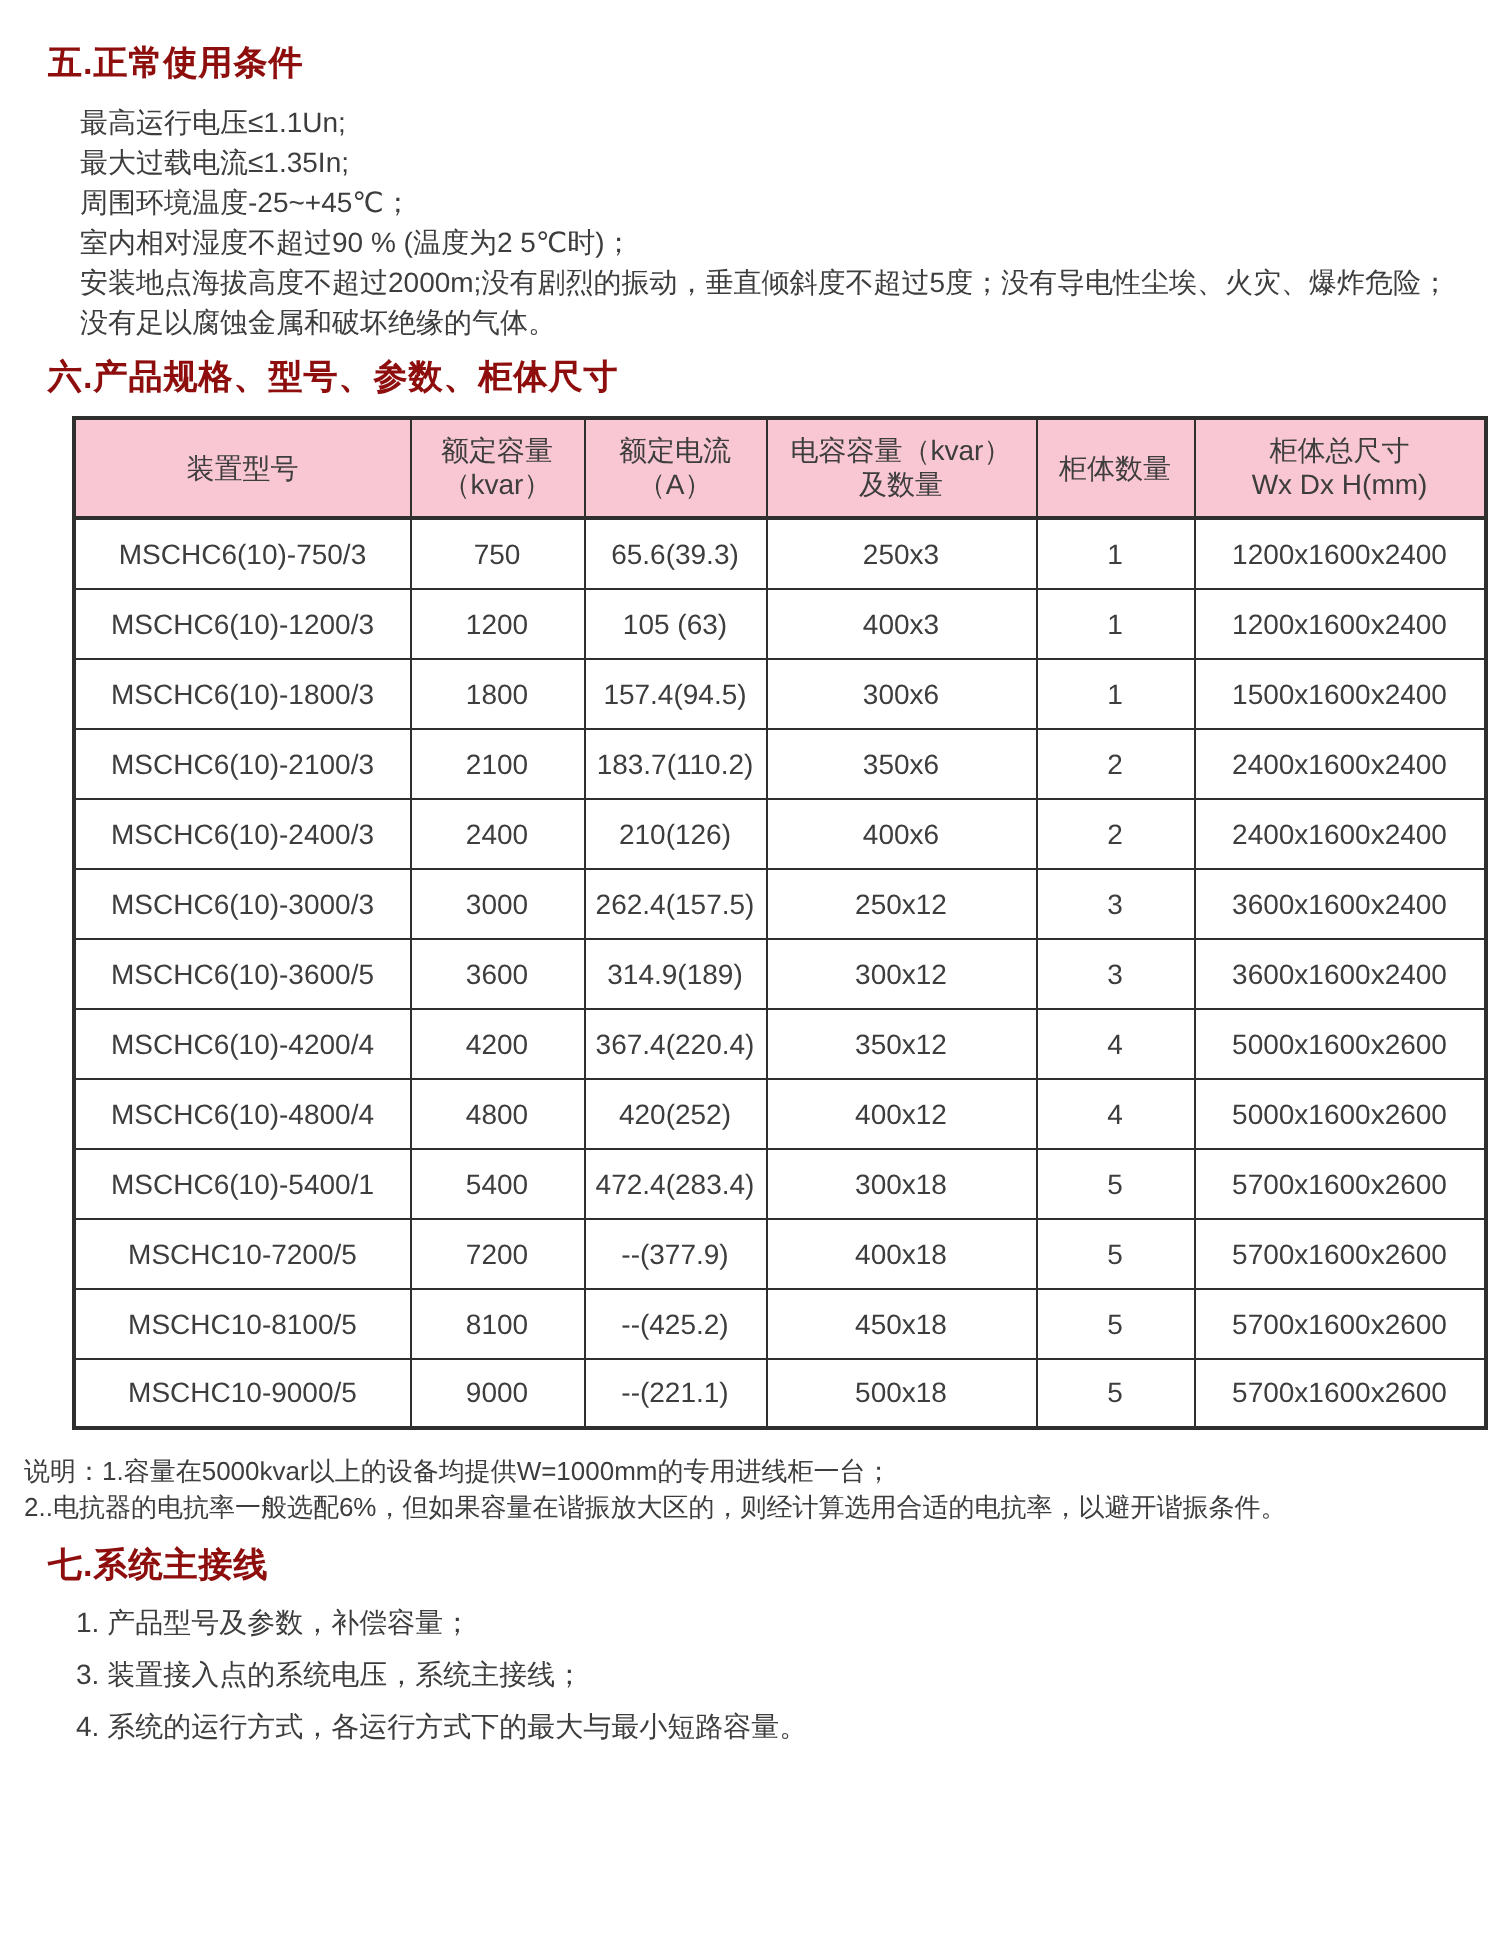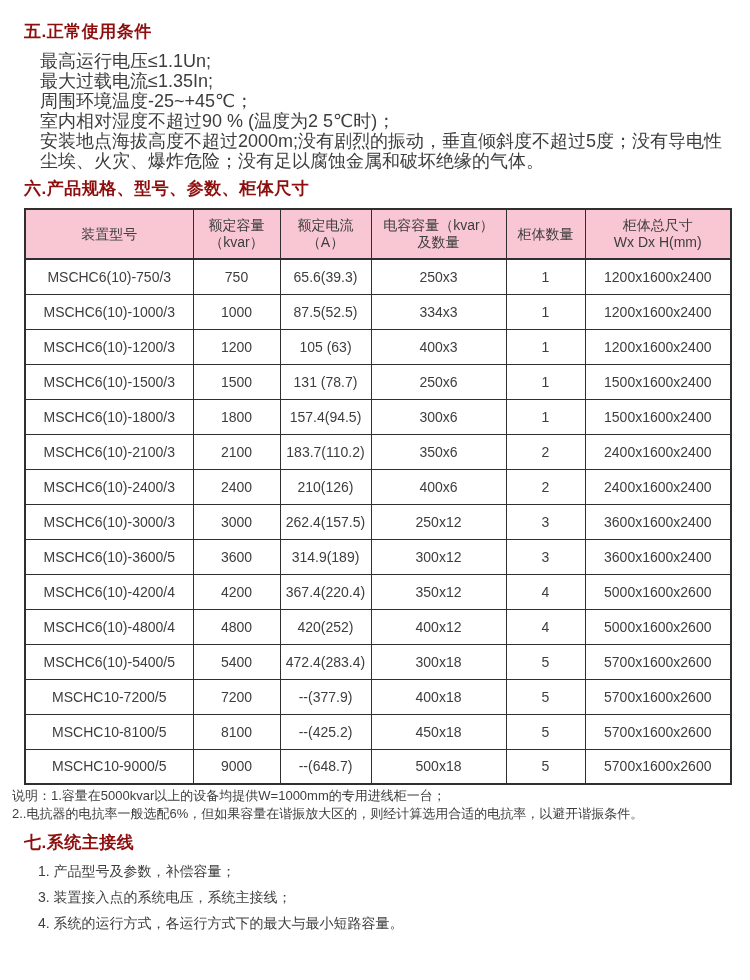--- a/index.html
+++ b/index.html
@@ -19,30 +19,30 @@
     font-weight: bold;
     margin: 12px;
     letter-spacing: 0.5px;
   }
   .sec-heading.s5 { margin-bottom: 8px; }
   .sec-heading.s6 { margin-top: 6px; margin-bottom: 8px; }
   .sec-heading.s7 { margin-top: 8px; margin-bottom: 4px; }
 
   .intro {
     margin-left: 28px;
-    font-size: 18px;
+    font-size: 14px;
     line-height: 20px;
     max-width: 700px;
   }
 
   table.spec {
     border-collapse: collapse;
     table-layout: fixed;
     width: 706px;
-    margin-left: 12px;
+    margin-left: 24px;
     border: 2px solid #2f2f2f;
   }
   table.spec th, table.spec td {
     border: 1px solid #2f2f2f;
     text-align: center;
     vertical-align: middle;
     font-size: 14px;
     font-weight: normal;
     color: #3d3d3d;
     padding: 0 2px;
@@ -57,21 +57,21 @@
   }
   table.spec tbody td { height: 35px; }
   col.c1 { width: 168px; }
   col.c2 { width: 87px; }
   col.c3 { width: 91px; }
   col.c4 { width: 135px; }
   col.c5 { width: 79px; }
   col.c6 { width: 146px; }
 
   .notes {
-    margin-top: 2px;
+    margin-top: 12px;
     font-size: 13px;
     line-height: 18px;
     max-width: 726px;
   }
 
   .order {
     margin-left: 26px;
     font-size: 14px;
     line-height: 26px;
   }
@@ -119,44 +119,28 @@
     <tbody>
         <tr>
           <td>MSCHC6(10)-750/3</td>
           <td>750</td>
           <td>65.6(39.3)</td>
           <td>250x3</td>
           <td>1</td>
           <td>1200x1600x2400</td>
         </tr>
         <tr>
-          <td>MSCHC6(10)-1000/3</td>
-          <td>1000</td>
-          <td>87.5(52.5)</td>
-          <td>334x3</td>
-          <td>1</td>
-          <td>1200x1600x2400</td>
-        </tr>
-        <tr>
           <td>MSCHC6(10)-1200/3</td>
           <td>1200</td>
           <td>105 (63)</td>
           <td>400x3</td>
           <td>1</td>
           <td>1200x1600x2400</td>
         </tr>
         <tr>
-          <td>MSCHC6(10)-1500/3</td>
-          <td>1500</td>
-          <td>131 (78.7)</td>
-          <td>250x6</td>
-          <td>1</td>
-          <td>1500x1600x2400</td>
-        </tr>
-        <tr>
           <td>MSCHC6(10)-1800/3</td>
           <td>1800</td>
           <td>157.4(94.5)</td>
           <td>300x6</td>
           <td>1</td>
           <td>1500x1600x2400</td>
         </tr>
         <tr>
           <td>MSCHC6(10)-2100/3</td>
           <td>2100</td>
@@ -199,21 +183,21 @@
         </tr>
         <tr>
           <td>MSCHC6(10)-4800/4</td>
           <td>4800</td>
           <td>420(252)</td>
           <td>400x12</td>
           <td>4</td>
           <td>5000x1600x2600</td>
         </tr>
         <tr>
-          <td>MSCHC6(10)-5400/5</td>
+          <td>MSCHC6(10)-5400/1</td>
           <td>5400</td>
           <td>472.4(283.4)</td>
           <td>300x18</td>
           <td>5</td>
           <td>5700x1600x2600</td>
         </tr>
         <tr>
           <td>MSCHC10-7200/5</td>
           <td>7200</td>
           <td>--(377.9)</td>
@@ -225,21 +209,21 @@
           <td>MSCHC10-8100/5</td>
           <td>8100</td>
           <td>--(425.2)</td>
           <td>450x18</td>
           <td>5</td>
           <td>5700x1600x2600</td>
         </tr>
         <tr>
           <td>MSCHC10-9000/5</td>
           <td>9000</td>
-          <td>--(648.7)</td>
+          <td>--(221.1)</td>
           <td>500x18</td>
           <td>5</td>
           <td>5700x1600x2600</td>
         </tr>
       </tbody>
   </table>
 
   <div class="notes">
     <div>说明：1.容量在5000kvar以上的设备均提供W=1000mm的专用进线柜一台；</div>
     <div>2..电抗器的电抗率一般选配6%，但如果容量在谐振放大区的，则经计算选用合适的电抗率，以避开谐振条件。</div>

